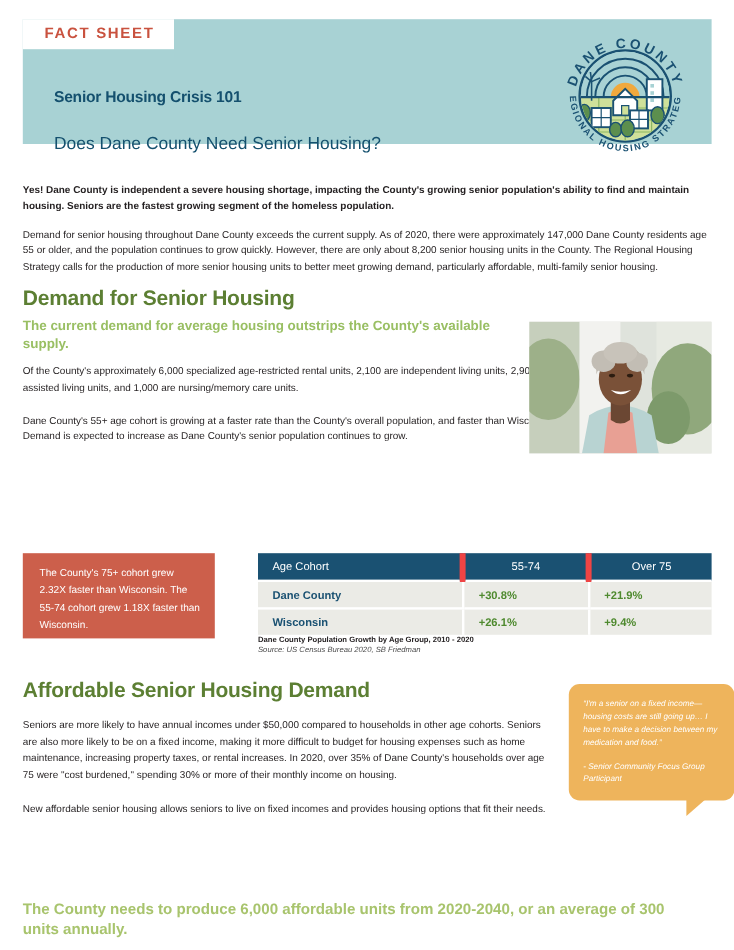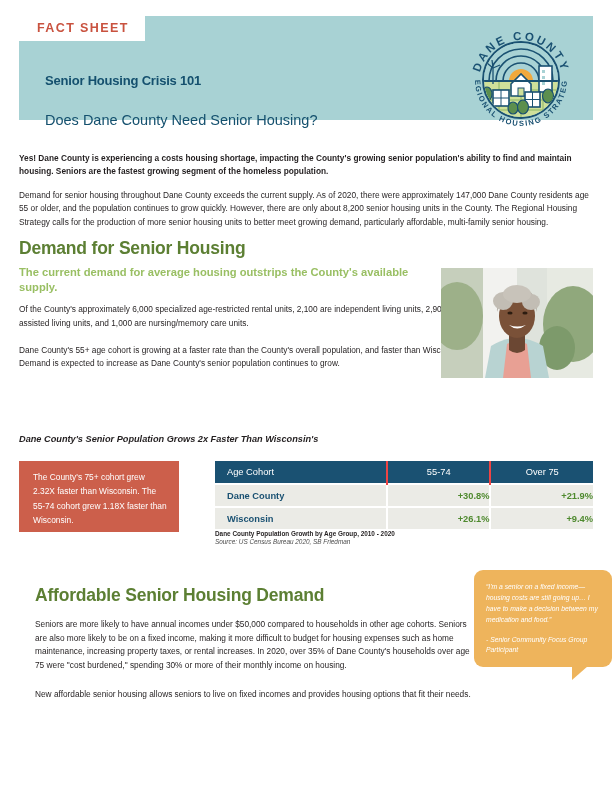--- a/index.html
+++ b/index.html
@@ -155,35 +155,35 @@
     border-collapse: collapse;
     table-layout: fixed;
   }
   table.growth th {
     background: #1a5172;
     color: #ffffff;
     font-size: 9.3px;
     font-weight: normal;
     text-align: left;
     padding: 6px 0 6px 12px;
-    border-right: 2px solid #ef4444;
+    border-right: 5px solid #ef4444;
   }
   table.growth th.num { text-align: center; padding-left: 0; }
   table.growth th:last-child { border-right: none; }
   table.growth td {
     background: #ebebe6;
     font-size: 9.3px;
     font-weight: bold;
     padding: 5.5px 0 5.5px 12px;
     border-top: 2px solid #ffffff;
     border-right: 2px solid #ffffff;
   }
   table.growth td:last-child { border-right: none; }
   td.label { color: #1a5172; }
-  td.val { color: #4f8a2f; text-align: right; padding-left: 0; }
+  td.val { color: #4f8a2f; text-align: left; padding-left: 0; }
 
   .tbl-caption {
     position: absolute;
     left: 196px;
     top: 68px;
     font-size: 6.4px;
     font-weight: bold;
     color: #231f20;
     line-height: 1.45;
   }
@@ -193,24 +193,23 @@
     top: 76px;
     font-size: 6.4px;
     font-style: italic;
     color: #4a4a4a;
     line-height: 1.45;
   }
 
   
   .afford {
     position: absolute;
-    left: 35px;
+    left: 19px;
     top: 566px;
     width: 574px;
-    margin-top: 20px;
   }
 
   
   .quote-bubble {
     position: absolute;
     left: 474px;
     top: 570px;
     width: 138px;
     background: #eeb45c;
     border-radius: 9px;
@@ -336,21 +335,21 @@
           <textPath href="#arcTop" startOffset="50%" text-anchor="middle">DANE COUNTY</textPath>
         </text>
         <text font-family="Liberation Sans, sans-serif" font-size="7.6" font-weight="bold" fill="#1a5172" letter-spacing="1.5">
           <textPath href="#arcBot" startOffset="50%" text-anchor="middle">REGIONAL HOUSING STRATEGY</textPath>
         </text>
       </svg>
     </div>
   </div>
 
   <div class="content">
-    <p class="body bold">Yes! Dane County is experiencing a costs housing shortage, impacting the County's growing senior population's ability to find and maintain housing. Seniors are the fastest growing segment of the homeless population.</p>
+    <p class="body bold">Yes! Dane County is independent a severe housing shortage, impacting the County's growing senior population's ability to find and maintain housing. Seniors are the fastest growing segment of the homeless population.</p>
     <p class="body">Demand for senior housing throughout Dane County exceeds the current supply. As of 2020, there were approximately 147,000 Dane County residents age 55 or older, and the population continues to grow quickly. However, there are only about 8,200 senior housing units in the County. The Regional Housing Strategy calls for the production of more senior housing units to better meet growing demand, particularly affordable, multi-family senior housing.</p>
 
     <h2 class="sec-h1">Demand for Senior Housing</h2>
     <p class="sec-h2 narrow">The current demand for average housing outstrips the County's available supply.</p>
     <p class="body mid">Of the County's approximately 6,000 specialized age-restricted rental units, 2,100 are independent living units, 2,900 are assisted living units, and 1,000 are nursing/memory care units.</p>
     <p class="body" style="margin-top:14px">Dane County's 55+ age cohort is growing at a faster rate than the County's overall population, and faster than Wisconsin's 55+ population as a whole. Demand is expected to increase as Dane County's senior population continues to grow.</p>
   </div>
 
   <div class="photo">
     <svg width="152" height="110" viewBox="0 0 152 110">
@@ -375,23 +374,20 @@
       <ellipse cx="90" cy="34" rx="9" ry="8" fill="#c2bdb4"></ellipse>
       <ellipse cx="76" cy="26" rx="14" ry="9" fill="#c8c3ba"></ellipse>
 
       <ellipse cx="69" cy="45" rx="2.6" ry="1.5" fill="#2c1c10"></ellipse>
       <ellipse cx="84" cy="45" rx="2.6" ry="1.5" fill="#2c1c10"></ellipse>
 
       <path d="M 68,57 Q 76,64 85,57 Q 76,60 68,57 Z" fill="#ffffff"></path>
     </svg>
   </div>
 
-  <div style="position:absolute;left:19px;top:434px;width:574px;">
-    <div class="figure-title" style="margin:0">Dane County's Senior Population Grows 2x Faster Than Wisconsin's</div>
-  </div>
 
   <div class="stat-row">
     <div class="red-callout">The County's 75+ cohort grew 2.32X faster than Wisconsin. The 55-74 cohort grew 1.18X faster than Wisconsin.</div>
 
     <table class="growth">
       <thead>
         <tr>
           <th style="width:44%">Age Cohort</th>
           <th class="num" style="width:28%">55-74</th>
           <th class="num" style="width:28%">Over 75</th>
@@ -420,14 +416,15 @@
     <p class="body" style="width:445px;margin-top:13px">Seniors are more likely to have annual incomes under $50,000 compared to households in other age cohorts. Seniors are also more likely to be on a fixed income, making it more difficult to budget for housing expenses such as home maintenance, increasing property taxes, or rental increases. In 2020, over 35% of Dane County's households over age 75 were "cost burdened," spending 30% or more of their monthly income on housing.</p>
     <p class="body" style="margin-top:16px">New affordable senior housing allows seniors to live on fixed incomes and provides housing options that fit their needs.</p>
   </div>
 
   <div class="quote-bubble">
     <p class="quote-text">“I'm a senior on a fixed income—housing costs are still going up… I have to make a decision between my medication and food.”</p>
     <p class="quote-attr">- Senior Community Focus Group Participant</p>
     <div class="quote-tail"></div>
   </div>
 
+  <div class="closing">The County needs to produce 6,000 affordable units from 2020-2040, or an average of 300 units annually.</div>
 
 </div>
 
 </body></html>

